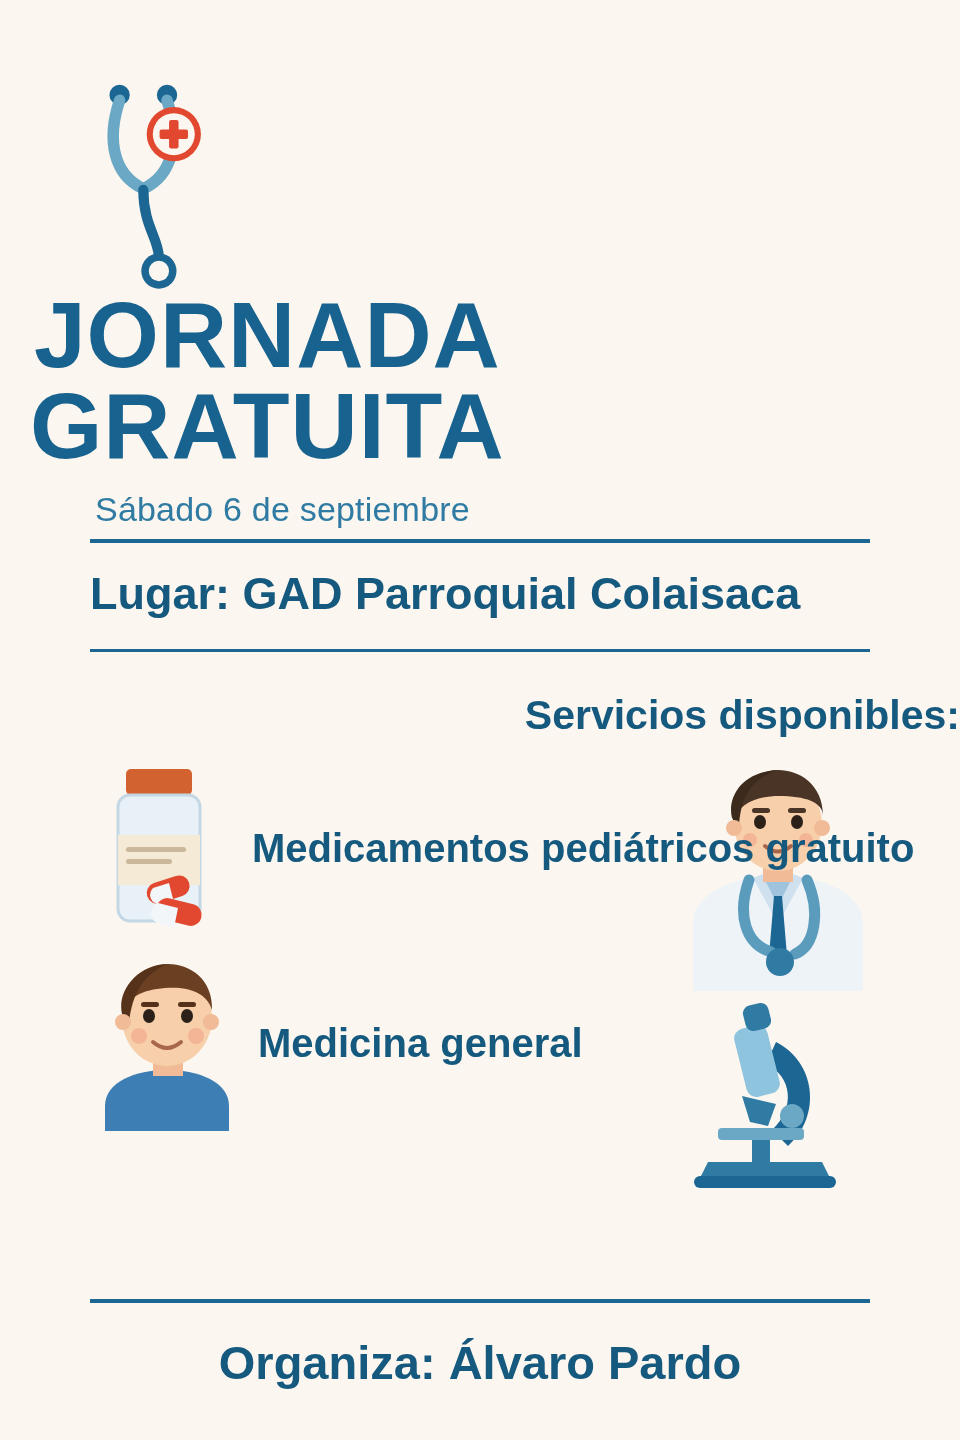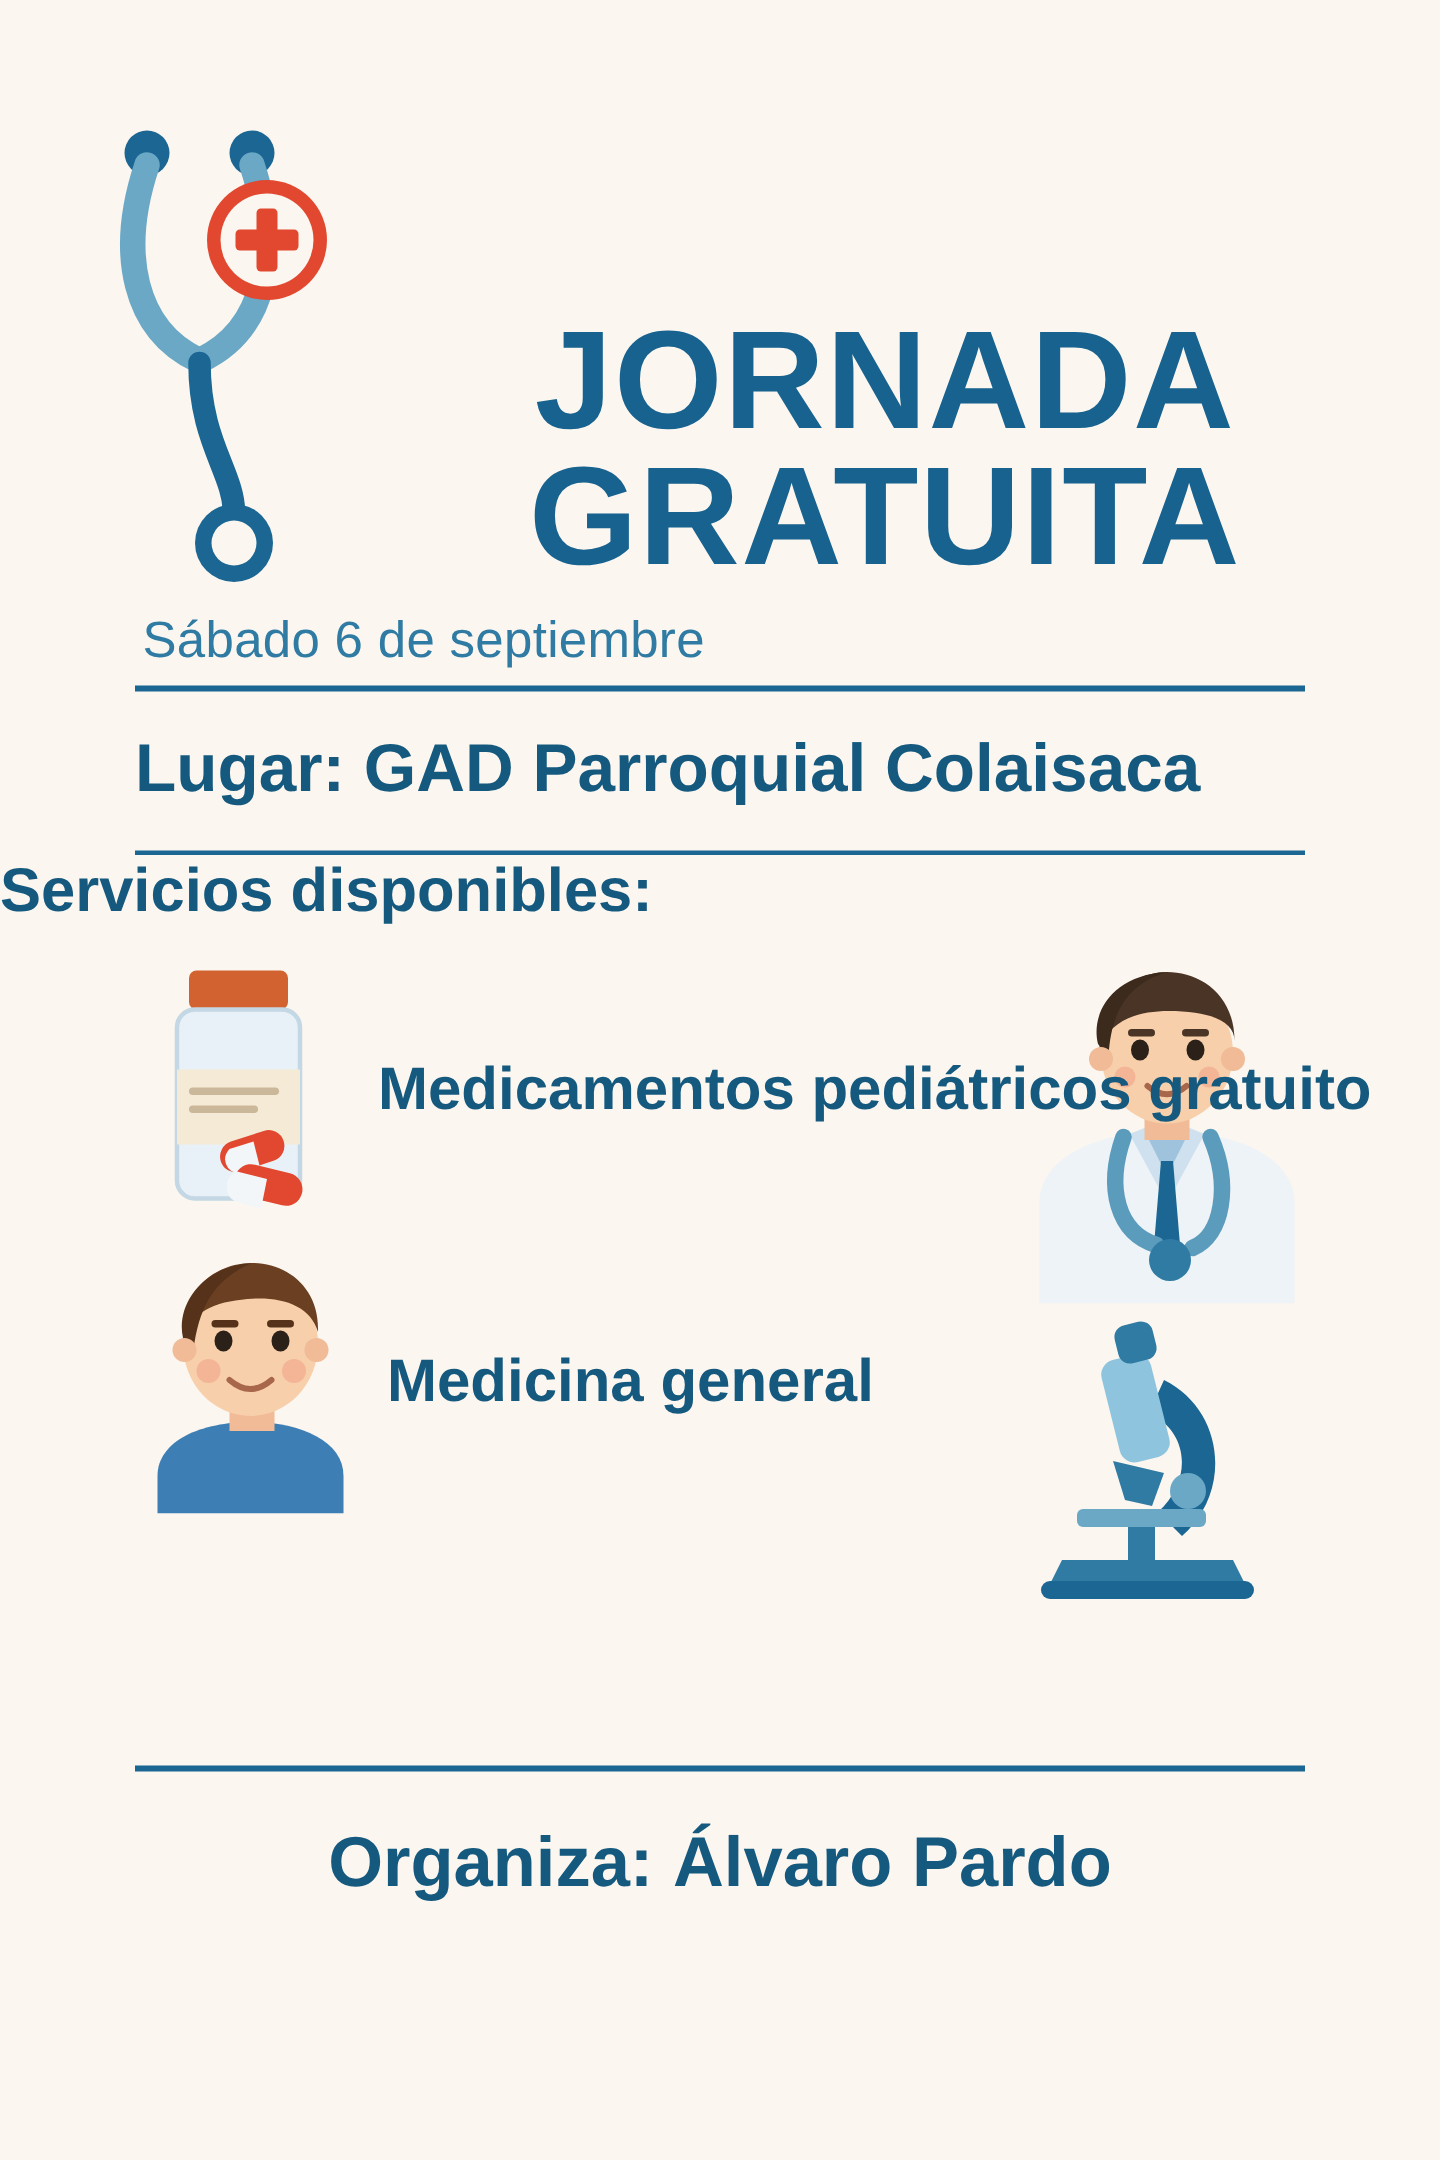--- a/index.html
+++ b/index.html
@@ -19,21 +19,22 @@
     height: 1440px;
     background: #fbf6ef;
     box-sizing: border-box;
   }
 
   
   .header {
     position: relative;
     padding: 60px 40px 0 40px;
     display: flex;
-    align-items: flex-end;
+    align-items: flex-start;
+    flex-direction: column;
   }
   .stethoscope {
     width: 210px;
     height: 310px;
     flex: 0 0 210px;
     margin-left: 20px;
     margin-top: 20px;
   }
   .title-block {
     flex: 1 1 auto;
@@ -74,21 +75,22 @@
   .info-line {
     font-size: 45px;
     font-weight: bold;
     color: #15597f;
     line-height: 1.28;
     white-space: nowrap;
   }
 
   
   .services-heading {
-    text-align: left;
+    margin-top: 40px;
+    text-align: right;
     font-size: 41px;
     font-weight: bold;
     color: #15597f;
   }
   .services {
     position: relative;
     margin-top: 22px;
     height: 520px;
   }
   .service-row {

